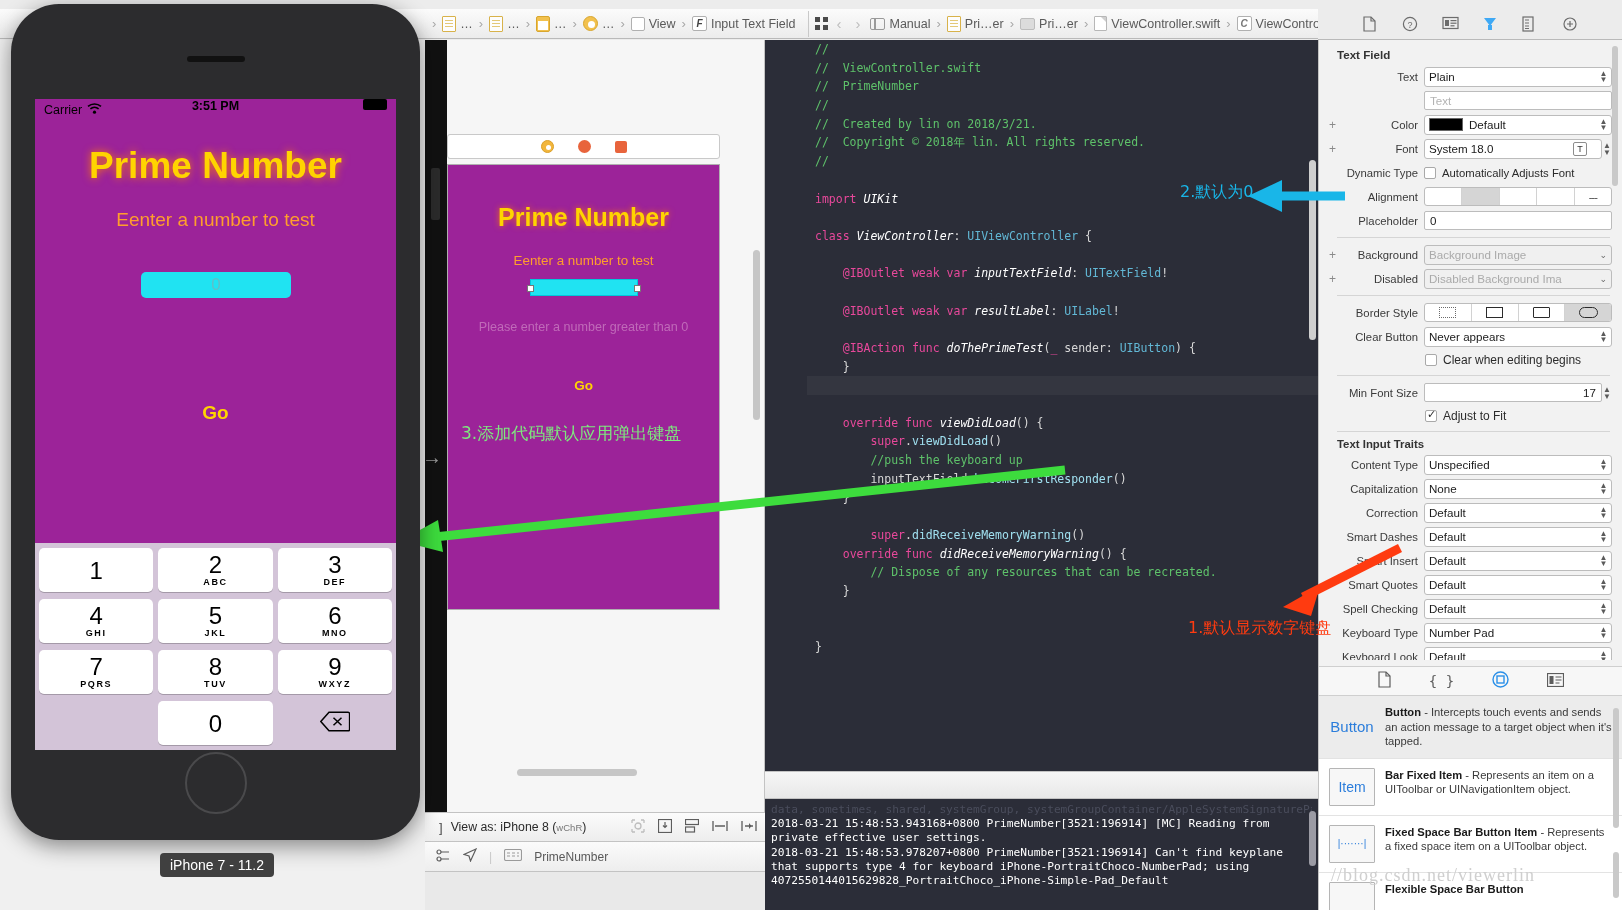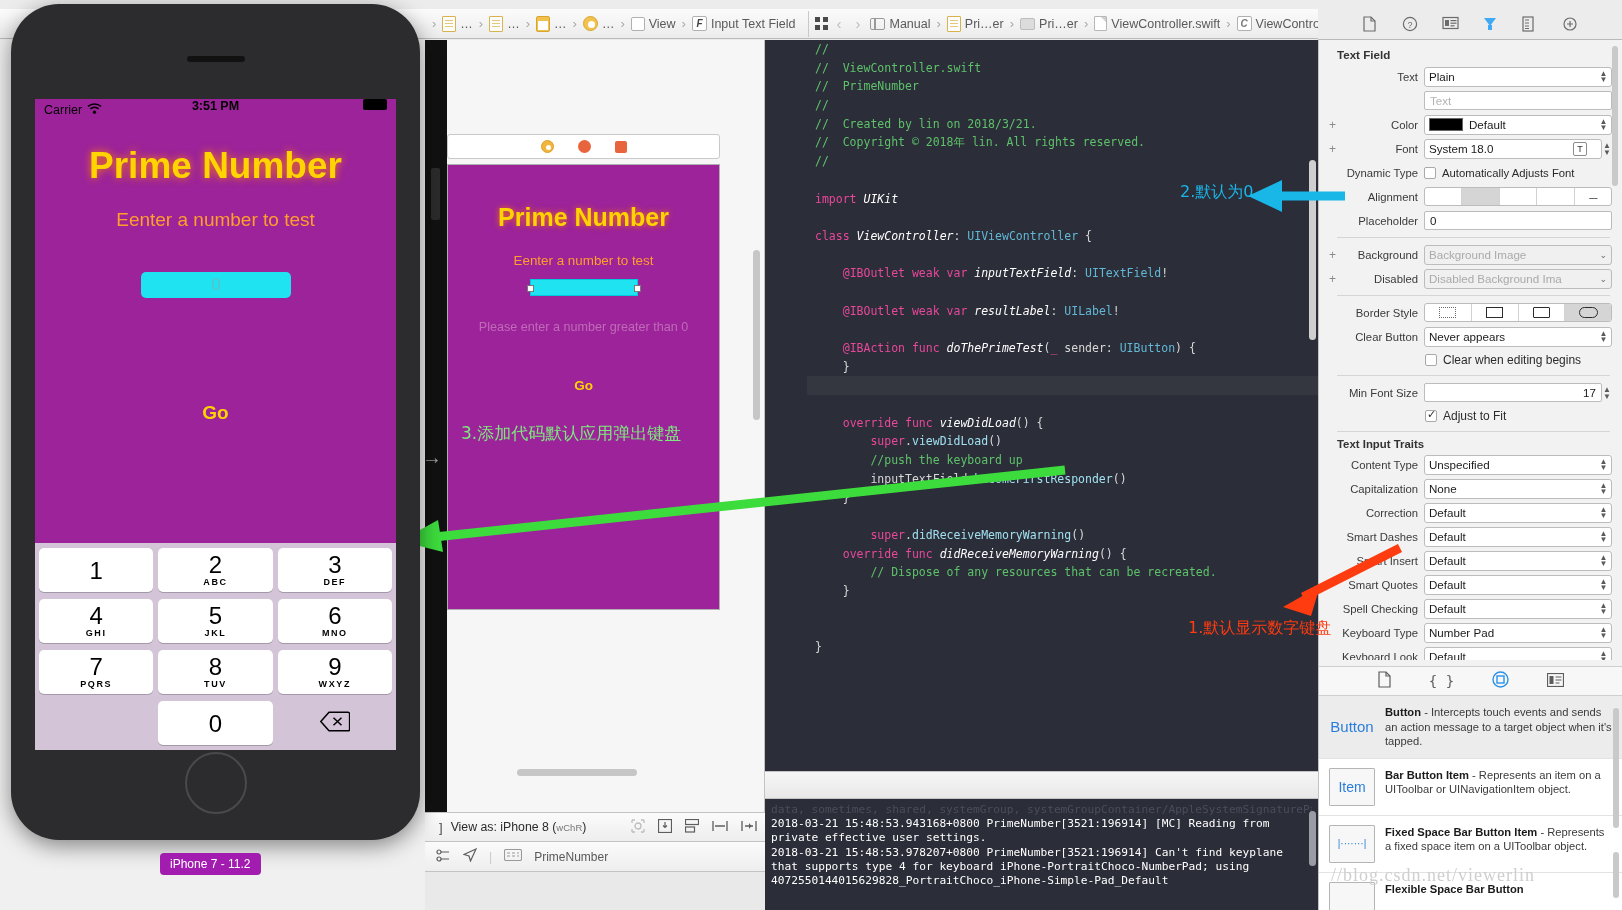--- a/index.html
+++ b/index.html
@@ -166,22 +166,22 @@
       border-radius:5px; display:flex; align-items:center; justify-content:center; color:#60bfc9; font-size:17px;}
   .sim-go { position:absolute; left:0;right:0; top:303px; text-align:center; color:#ffd400; font-size:19px; font-weight:bold;}
   .kb { position:absolute; left:0; right:0; bottom:0; height:207px; background:#d3c4d8; padding:5px 4px 4px 4px;}
   .kbrow { display:flex; gap:5px; height:44px; margin-bottom:7px;}
   .key { flex:1; background:#fff; border-radius:5px; position:relative; box-shadow:0 1px 0 rgba(0,0,0,.22);
       display:flex; flex-direction:column; align-items:center; justify-content:center;}
   .key .num { font-size:24px; color:#000; line-height:23px; font-weight:400;}
   .key .sub { font-size:9px; letter-spacing:1.6px; color:#000; font-weight:bold; margin-top:1px;}
   .key.blank { background:transparent; box-shadow:none;}
   .key.del { background:transparent; box-shadow:none; color:#000;}
-  .sim-tooltip { position:absolute; left:160px; top:853px; padding:4px 10px; background:#a21caf; color:#fff;
-      border-radius:4px; font-size:12px; }
+  .sim-tooltip { position:absolute; left:160px; top:853px; padding:4px 10px; background:#404040; color:#fff;
+      border-radius:4px; font-size:14px; }
 
   
   .ann { position:absolute; pointer-events:none;}
   .ann-text { font-family:"DejaVu Sans", sans-serif; white-space:nowrap;}
 </style>
 </head>
 <body>
 
 <div class="root">
 <div class="xcode">
@@ -642,21 +642,21 @@
     </div>
 
     <div class="lib">
       <div id="libList">
             <div class="libitem sel2">
               <div class="libthumb" style="font-size: 15px;">Button</div>
               <div class="libtext"><b>Button</b><span> - Intercepts touch events and sends an action message to a target object when it's tapped.</span></div>
             </div>
             <div class="libitem">
               <div class="libthumb box">Item</div>
-              <div class="libtext"><b>Bar Button Item</b><span> - Represents an item on a UIToolbar or UINavigationItem object.</span></div>
+              <div class="libtext"><b>Bar Fixed Item</b><span> - Represents an item on a UIToolbar or UINavigationItem object.</span></div>
             </div>
             <div class="libitem">
               <div class="libthumb box" style="font-size: 10px; letter-spacing: 0px;">|·······|</div>
               <div class="libtext"><b>Fixed Space Bar Button Item</b><span> - Represents a fixed space item on a UIToolbar object.</span></div>
             </div>
             <div class="libitem">
               <div class="libthumb box"></div>
               <div class="libtext"><b>Flexible Space Bar Button</b><span></span></div>
             </div>
           </div>

